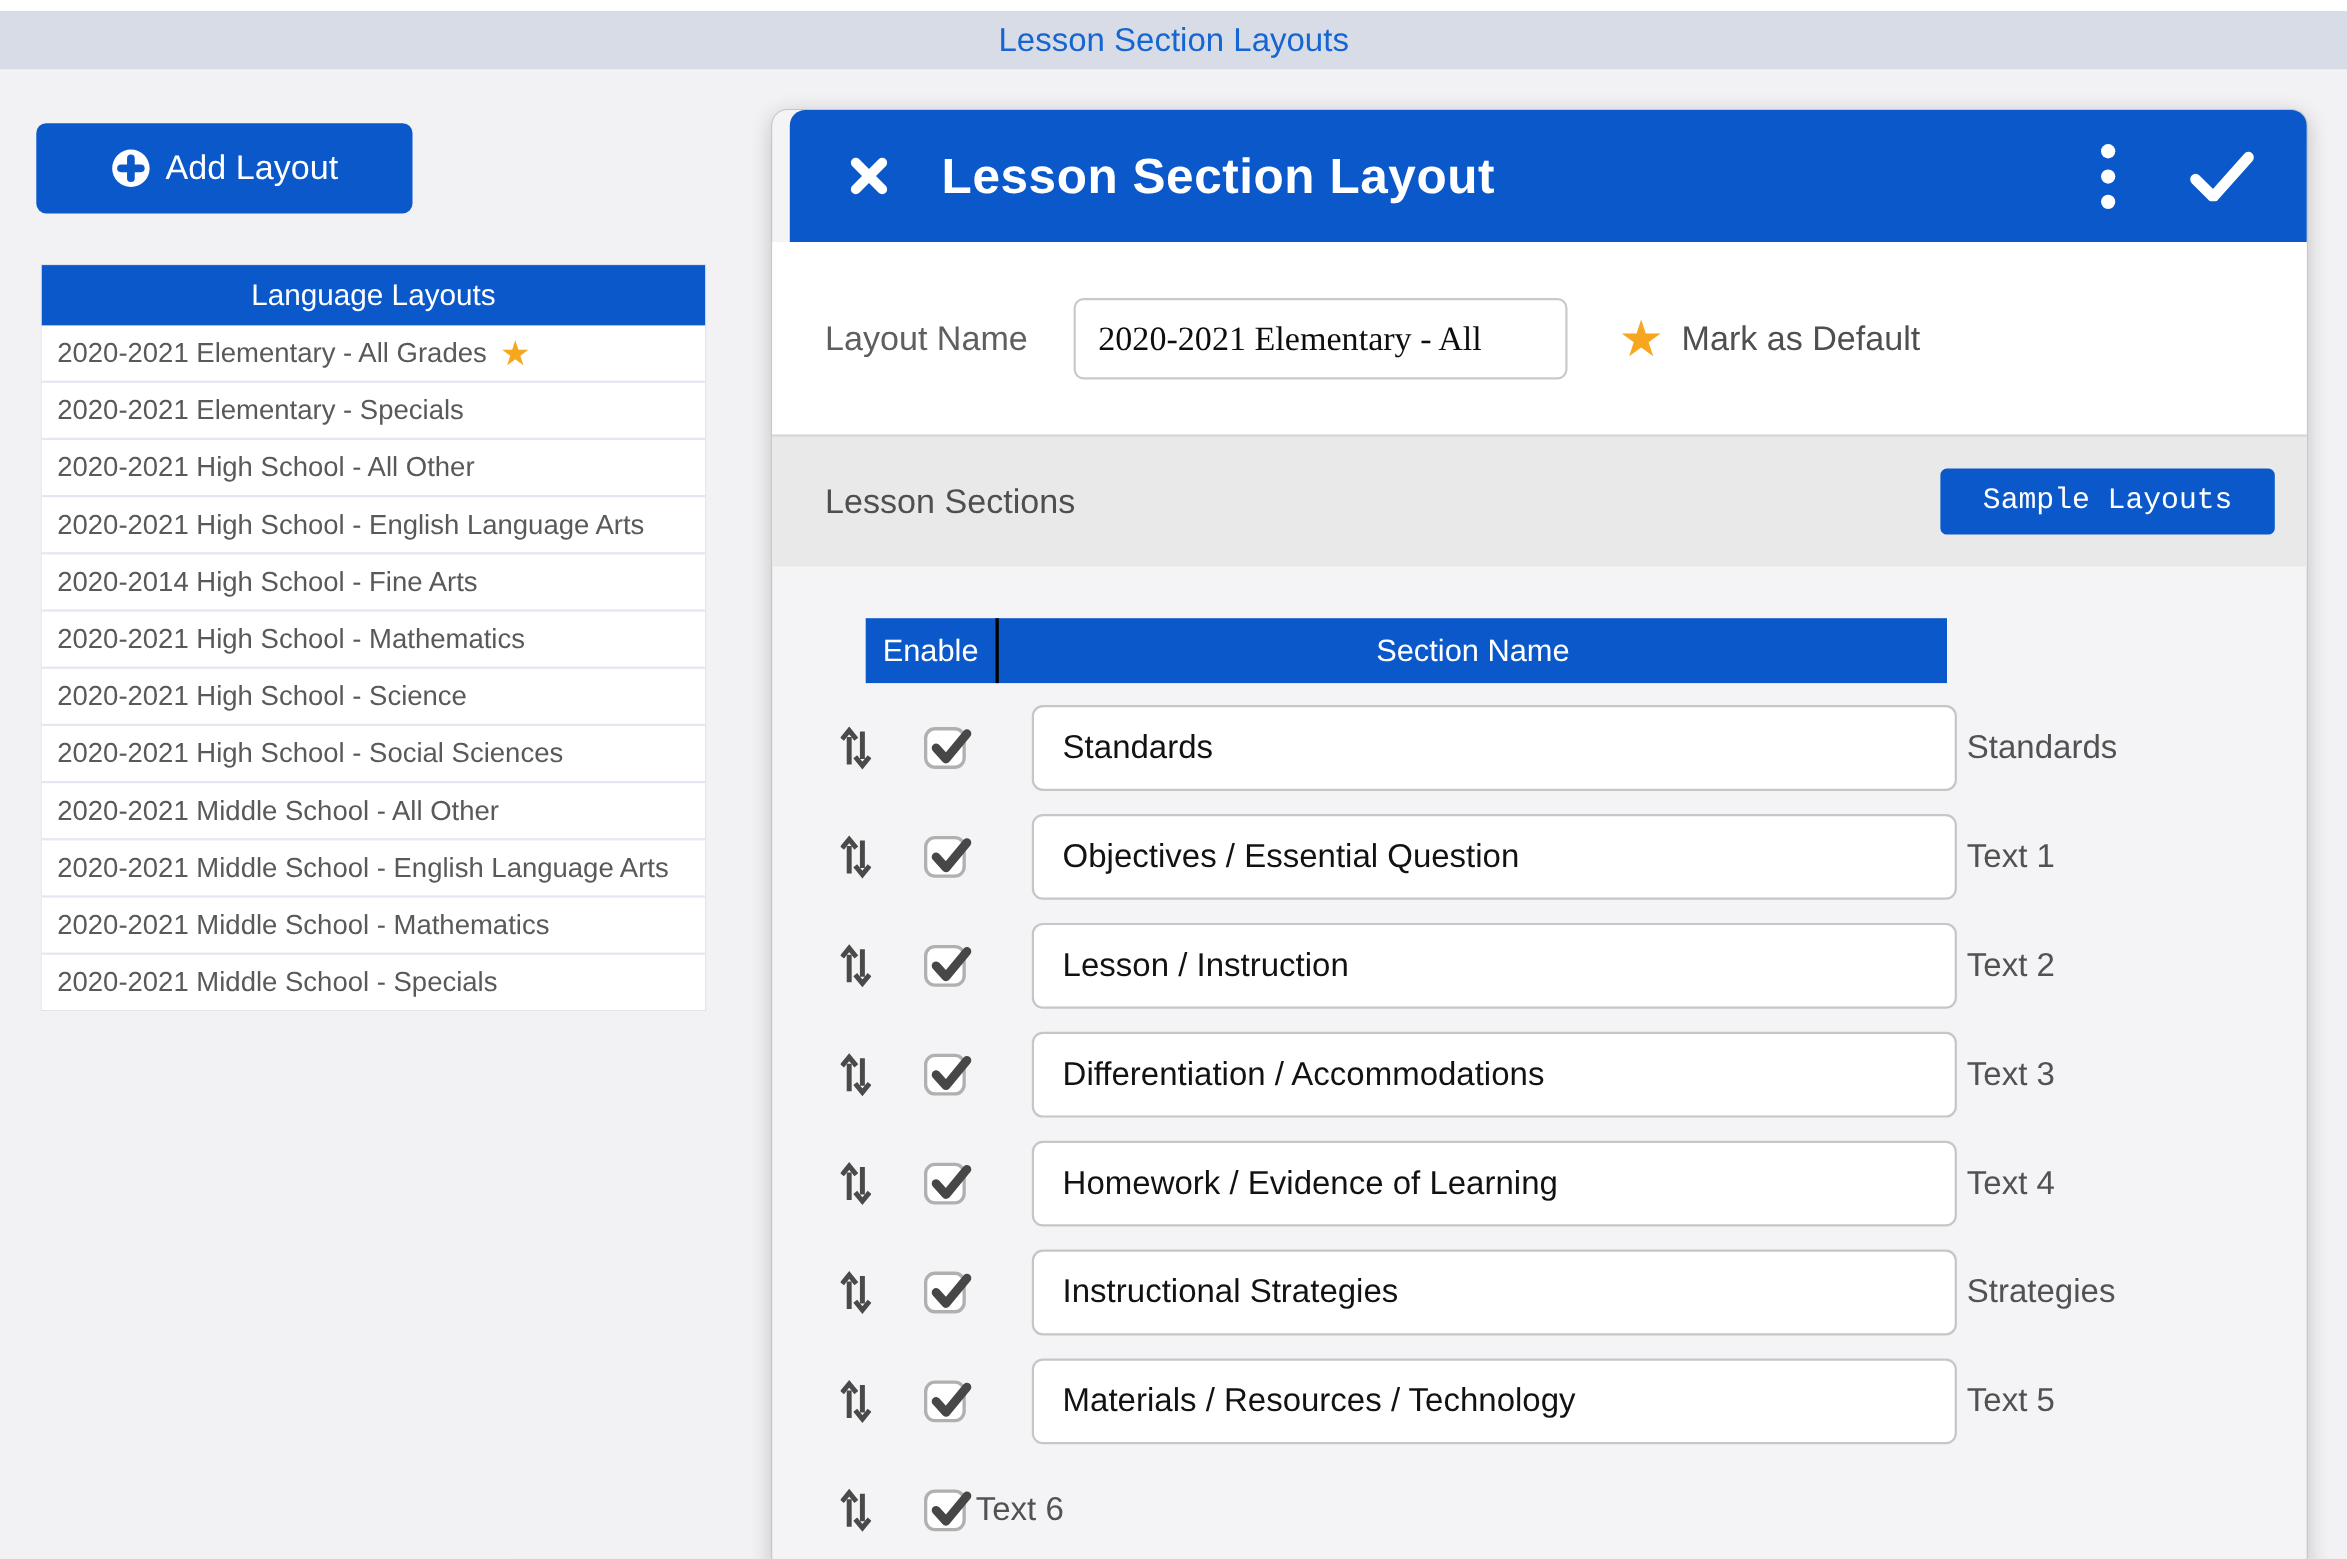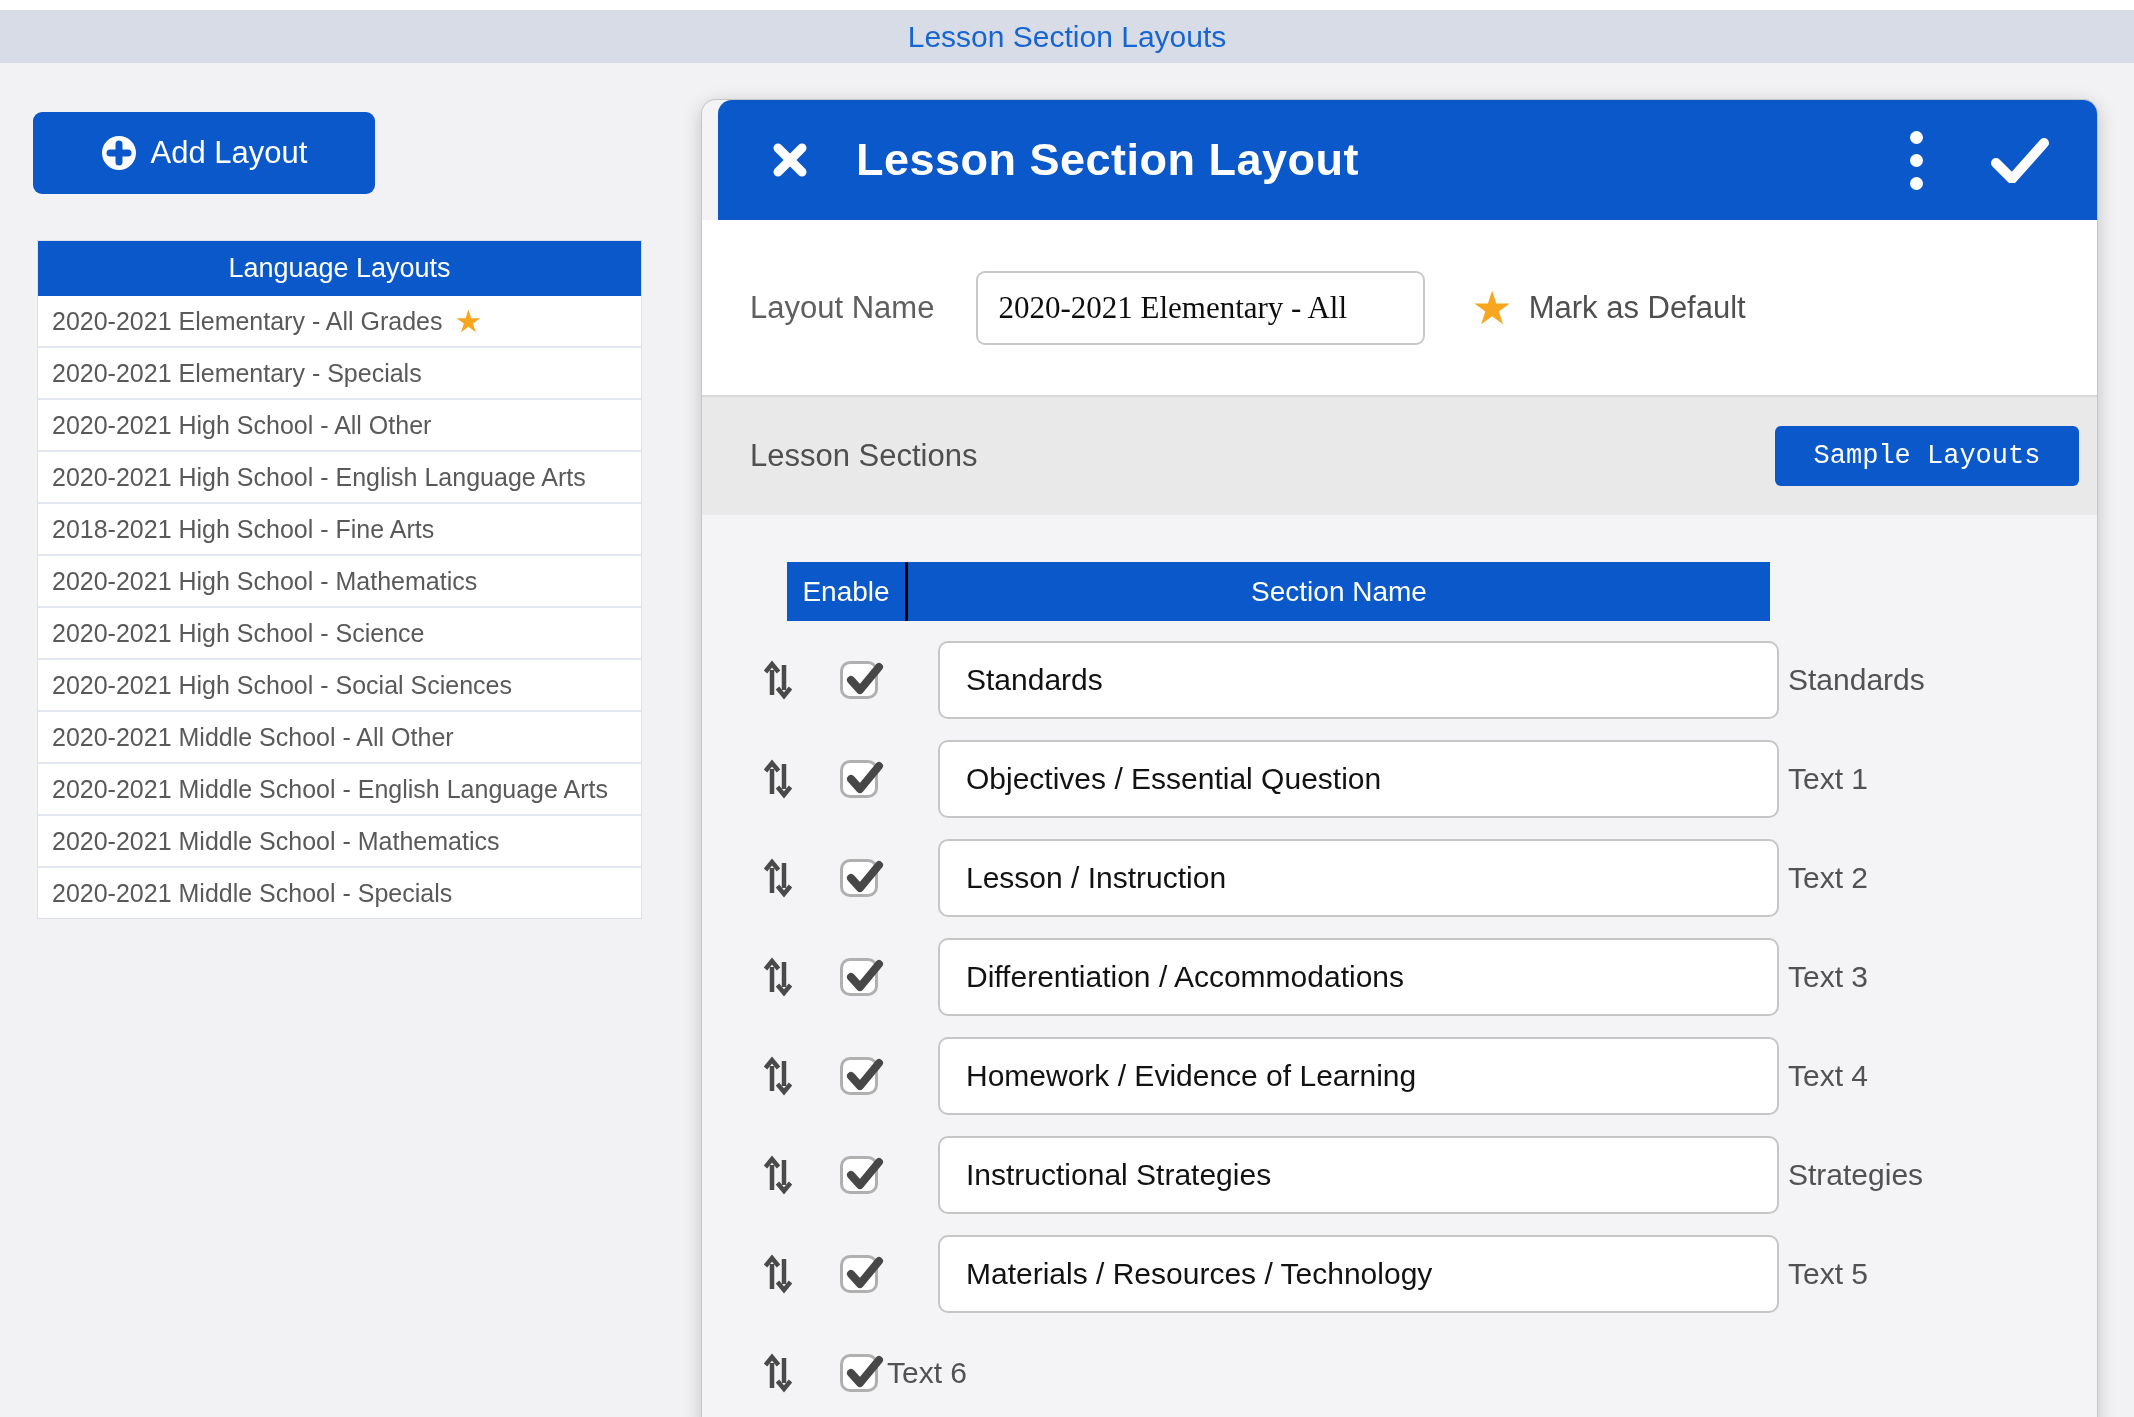--- a/index.html
+++ b/index.html
@@ -41,21 +41,21 @@
   
   .name-row{height:175px;background:#fff;display:flex;align-items:center;padding-left:48px;}
   .name-label{font-size:31px;color:#5f5f5f;min-width:176px;}
   .name-input{width:449px;height:74px;margin-left:42px;border:2px solid #c9c9c9;border-radius:9px;
     font-size:31px;padding:0 20px;box-sizing:border-box;color:#0d0d0d;font-family:Liberation Serif, serif;background:#fff;}
   .star-default{color:#f6a71f;font-size:46px;margin-left:46px;line-height:1;cursor:pointer;}
   .mark-default-label{font-size:31px;color:#4f4f4f;margin-left:16px;}
 
   
   .sections-bar{height:120px;background:#e9e9ea;border-top:2px solid #d8d8d8;
-    display:flex;align-items:center;padding:0 18px 0 48px;box-sizing:border-box;}
+    display:flex;align-items:center;padding:0 29px 0 48px;box-sizing:border-box;}
   .sections-title{font-size:31px;color:#4f4f4f;}
   .sample-btn{margin-left:auto;width:304px;height:60px;background:#0a58ca;color:#fff;border:none;
     border-radius:6px;font-size:27px;font-family:Liberation Mono, monospace;cursor:pointer;}
 
   
   .table-area{padding-top:47px;}
   .table-header{width:983px;height:59px;margin-left:85px;background:#0a58ca;display:flex;
     color:#fff;font-size:28px;}
   .th-enable{width:121px;display:flex;align-items:center;justify-content:center;
     border-right:3px solid #000000;box-sizing:border-box;}
@@ -106,21 +106,21 @@
     <span class="district-label">2020-2021 High School - All Other</span>
 
   </li>
 
   <li class="district-item">
     <span class="district-label">2020-2021 High School - English Language Arts</span>
 
   </li>
 
   <li class="district-item">
-    <span class="district-label">2018-2021 High School - Fine Arts</span>
+    <span class="district-label">2020-2014 High School - Fine Arts</span>
 
   </li>
 
   <li class="district-item">
     <span class="district-label">2020-2021 High School - Mathematics</span>
 
   </li>
 
   <li class="district-item">
     <span class="district-label">2020-2021 High School - Science</span>

